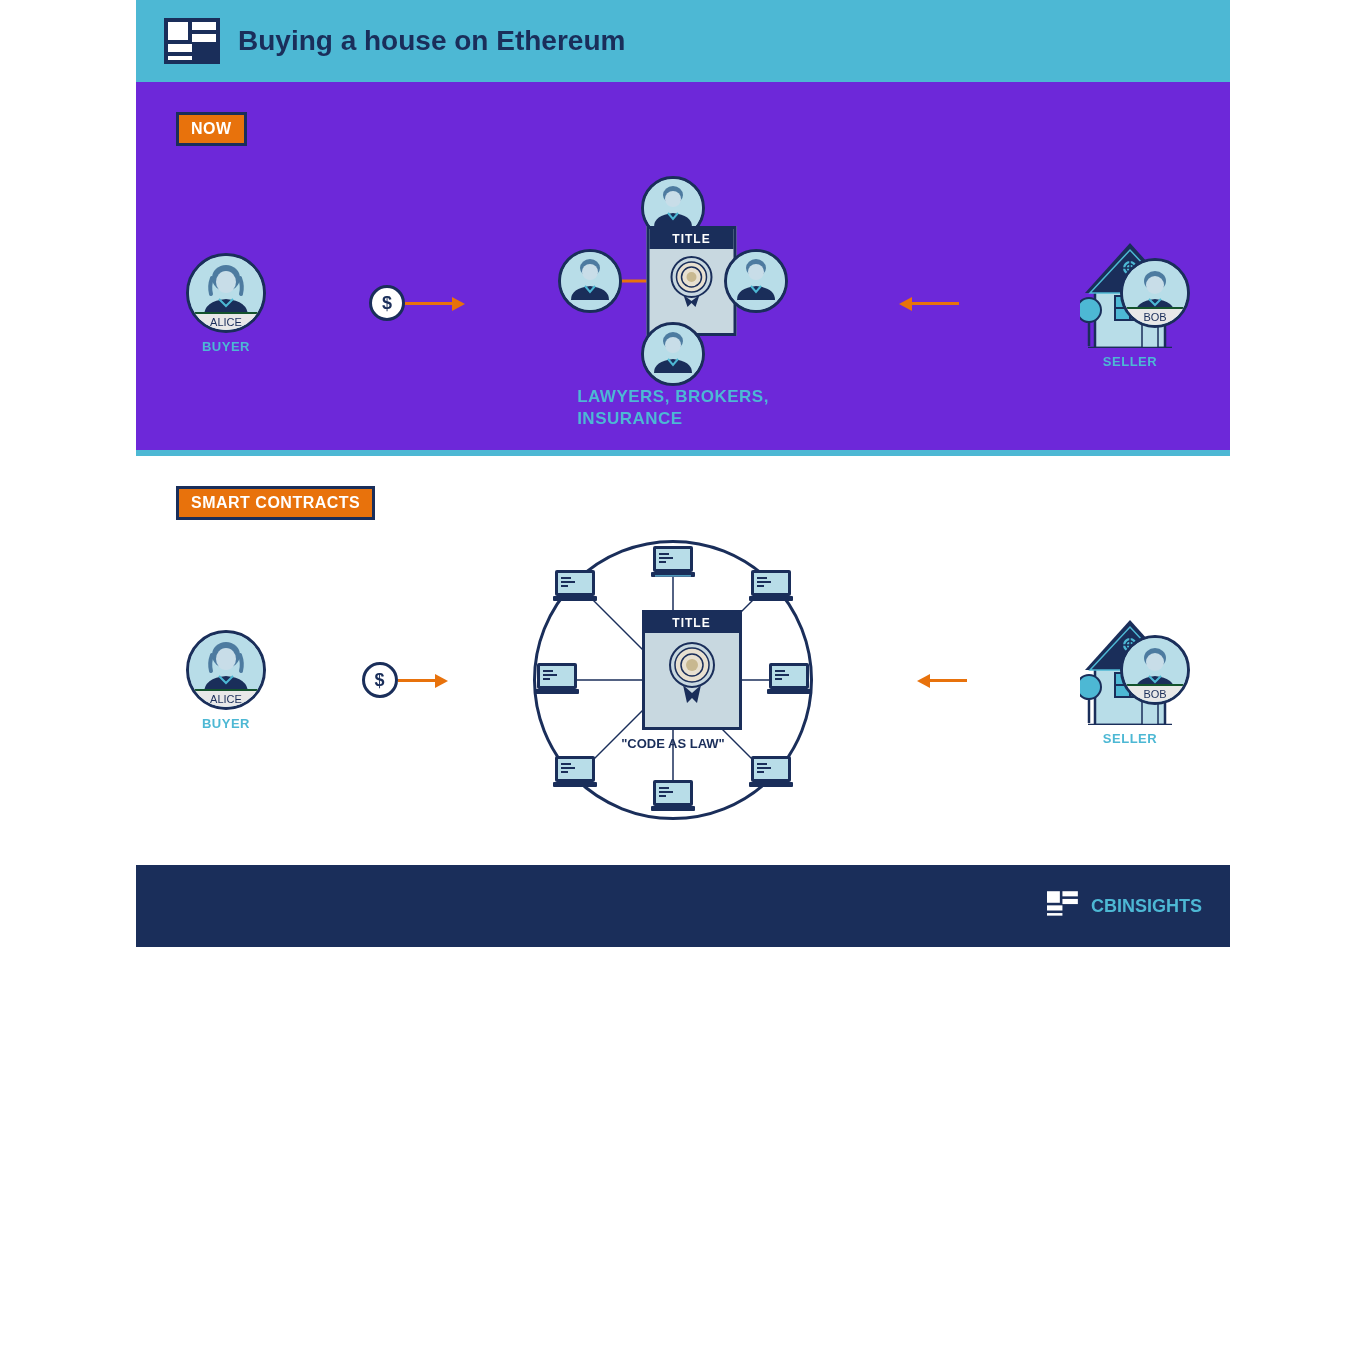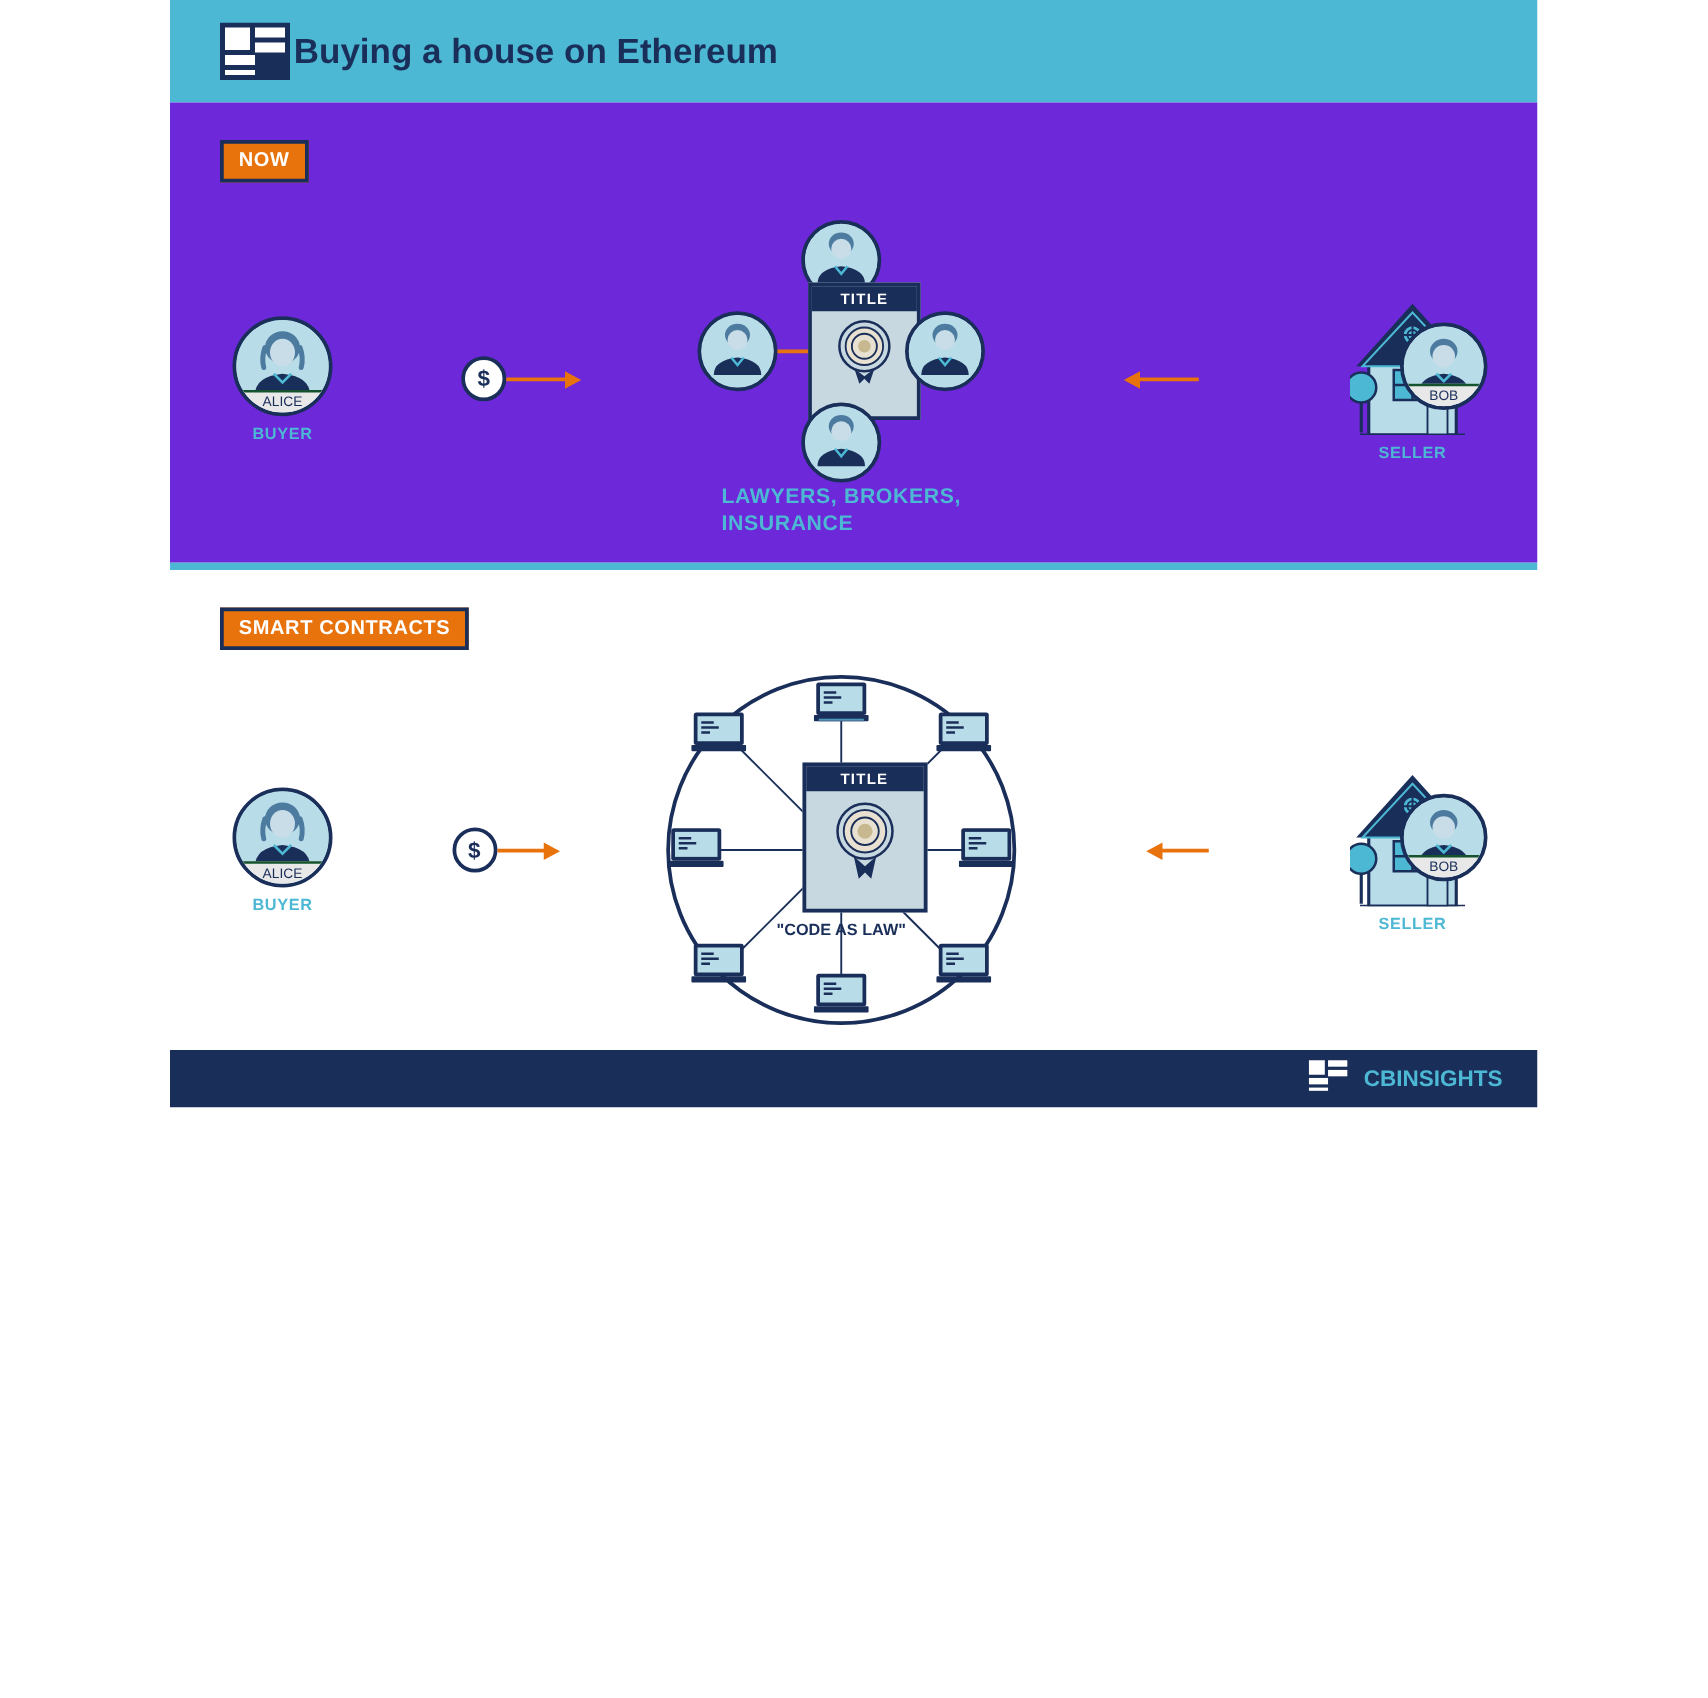--- a/index.html
+++ b/index.html
@@ -6,24 +6,24 @@
     body {
       font-family: 'Arial', sans-serif;
       background: #fff;
       width: 1094px;
       margin: 0 auto;
     }
 
     
     .header {
       background: #4db8d4;
-      padding: 18px 40px;
-      display: flex;
-      align-items: center;
-      gap: 3px;
+      padding: 18px 28px;
+      display: flex;
+      align-items: center;
+      gap: 18px;
     }
     .cb-logo {
       width: 56px;
       height: 46px;
       flex-shrink: 0;
     }
     .header-title {
       font-size: 28px;
       font-weight: 900;
       color: #1a2e5a;
@@ -152,26 +152,26 @@
       justify-content: center;
       font-size: 18px;
       font-weight: 900;
       color: #1a2e5a;
       flex-shrink: 0;
     }
 
     
     .footer {
       background: #1a2e5a;
-      padding: 8px 28px;
+      padding: 26px 28px;
       display: flex;
       align-items: center;
       justify-content: flex-end;
       gap: 8px;
-      margin-top: 0;
+      margin-top: 25px;
     }
     .footer-logo-text {
       color: #fff;
       font-size: 18px;
       font-weight: 900;
     }
     .footer-logo-text span {
       color: #4db8d4;
     }
 

